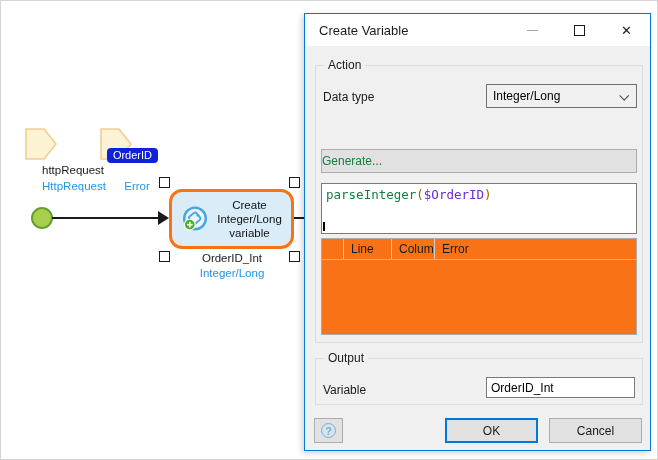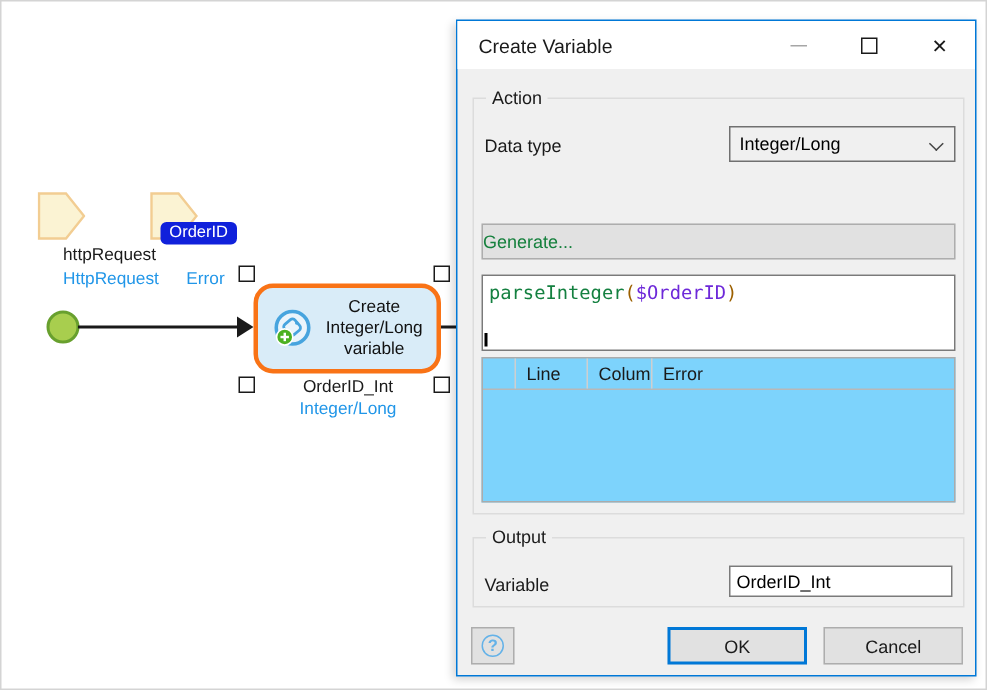--- a/index.html
+++ b/index.html
@@ -60,21 +60,21 @@
     background:#e1e1e1; border:1px solid #adadad; font-size:12px; color:#15803d;
     display:flex; align-items:center; }
 
   #codebox { position:absolute; left:16px; top:169px; width:316px; height:51px;
     background:#fff; border:1px solid #7a7a7a; font-family:"DejaVu Sans Mono", monospace;
     font-size:12.5px; padding:3px 4px; white-space:pre; overflow:hidden; }
   .tok-fn { color:#148040; } .tok-paren { color:#9c6000; } .tok-var { color:#6d28d9; }
   #caret { position:absolute; left:1px; bottom:2px; width:2px; height:9px; background:#000; }
 
   #errtable { position:absolute; left:16px; top:224px; width:316px; height:97px;
-    background:#7dd3fc; border:1px solid #ababab; }
+    background:#f97316; border:1px solid #ababab; }
   #errtable .hdr { display:flex; height:21px; border-bottom:1px solid #b8b8b8; align-items:center; font-size:12px; color:#1a1a1a; }
   #errtable .hcell { height:100%; display:flex; align-items:center; padding-left:7px;
     border-right:1px solid #cfcfcf; overflow:hidden; white-space:nowrap; }
   .c0 { width:22px; } .c1 { width:48px; } .c2 { width:43px; } .c3 { flex:1; border-right:none !important; }
 
   #lbl-variable { left:18px; top:369px; }
   #input-variable { position:absolute; left:181px; top:363px; width:149px; height:21px;
     background:#fff; border:1px solid #7a7a7a; font-size:12px; padding:0 4px; color:#000;
     font-family:"Liberation Sans", sans-serif; }
 

